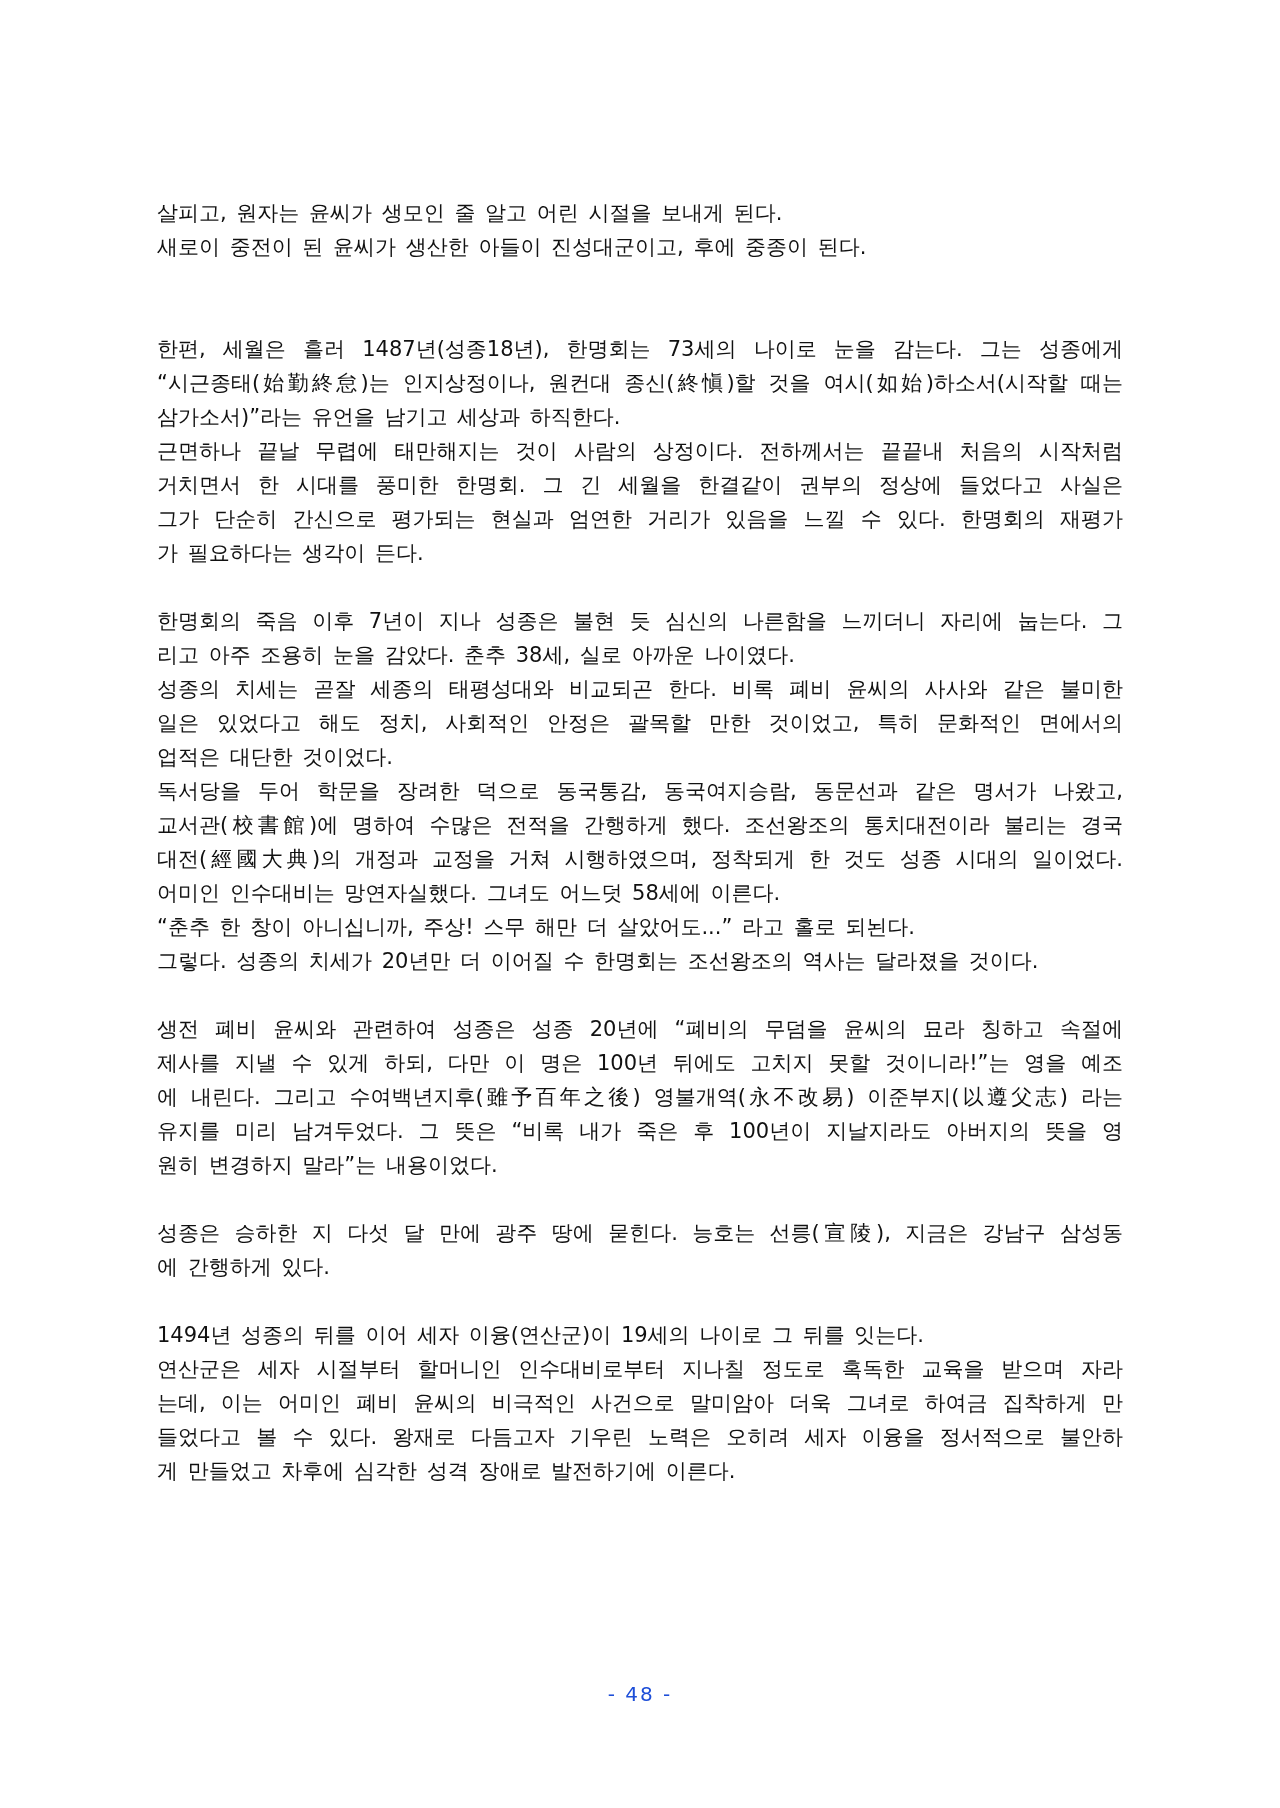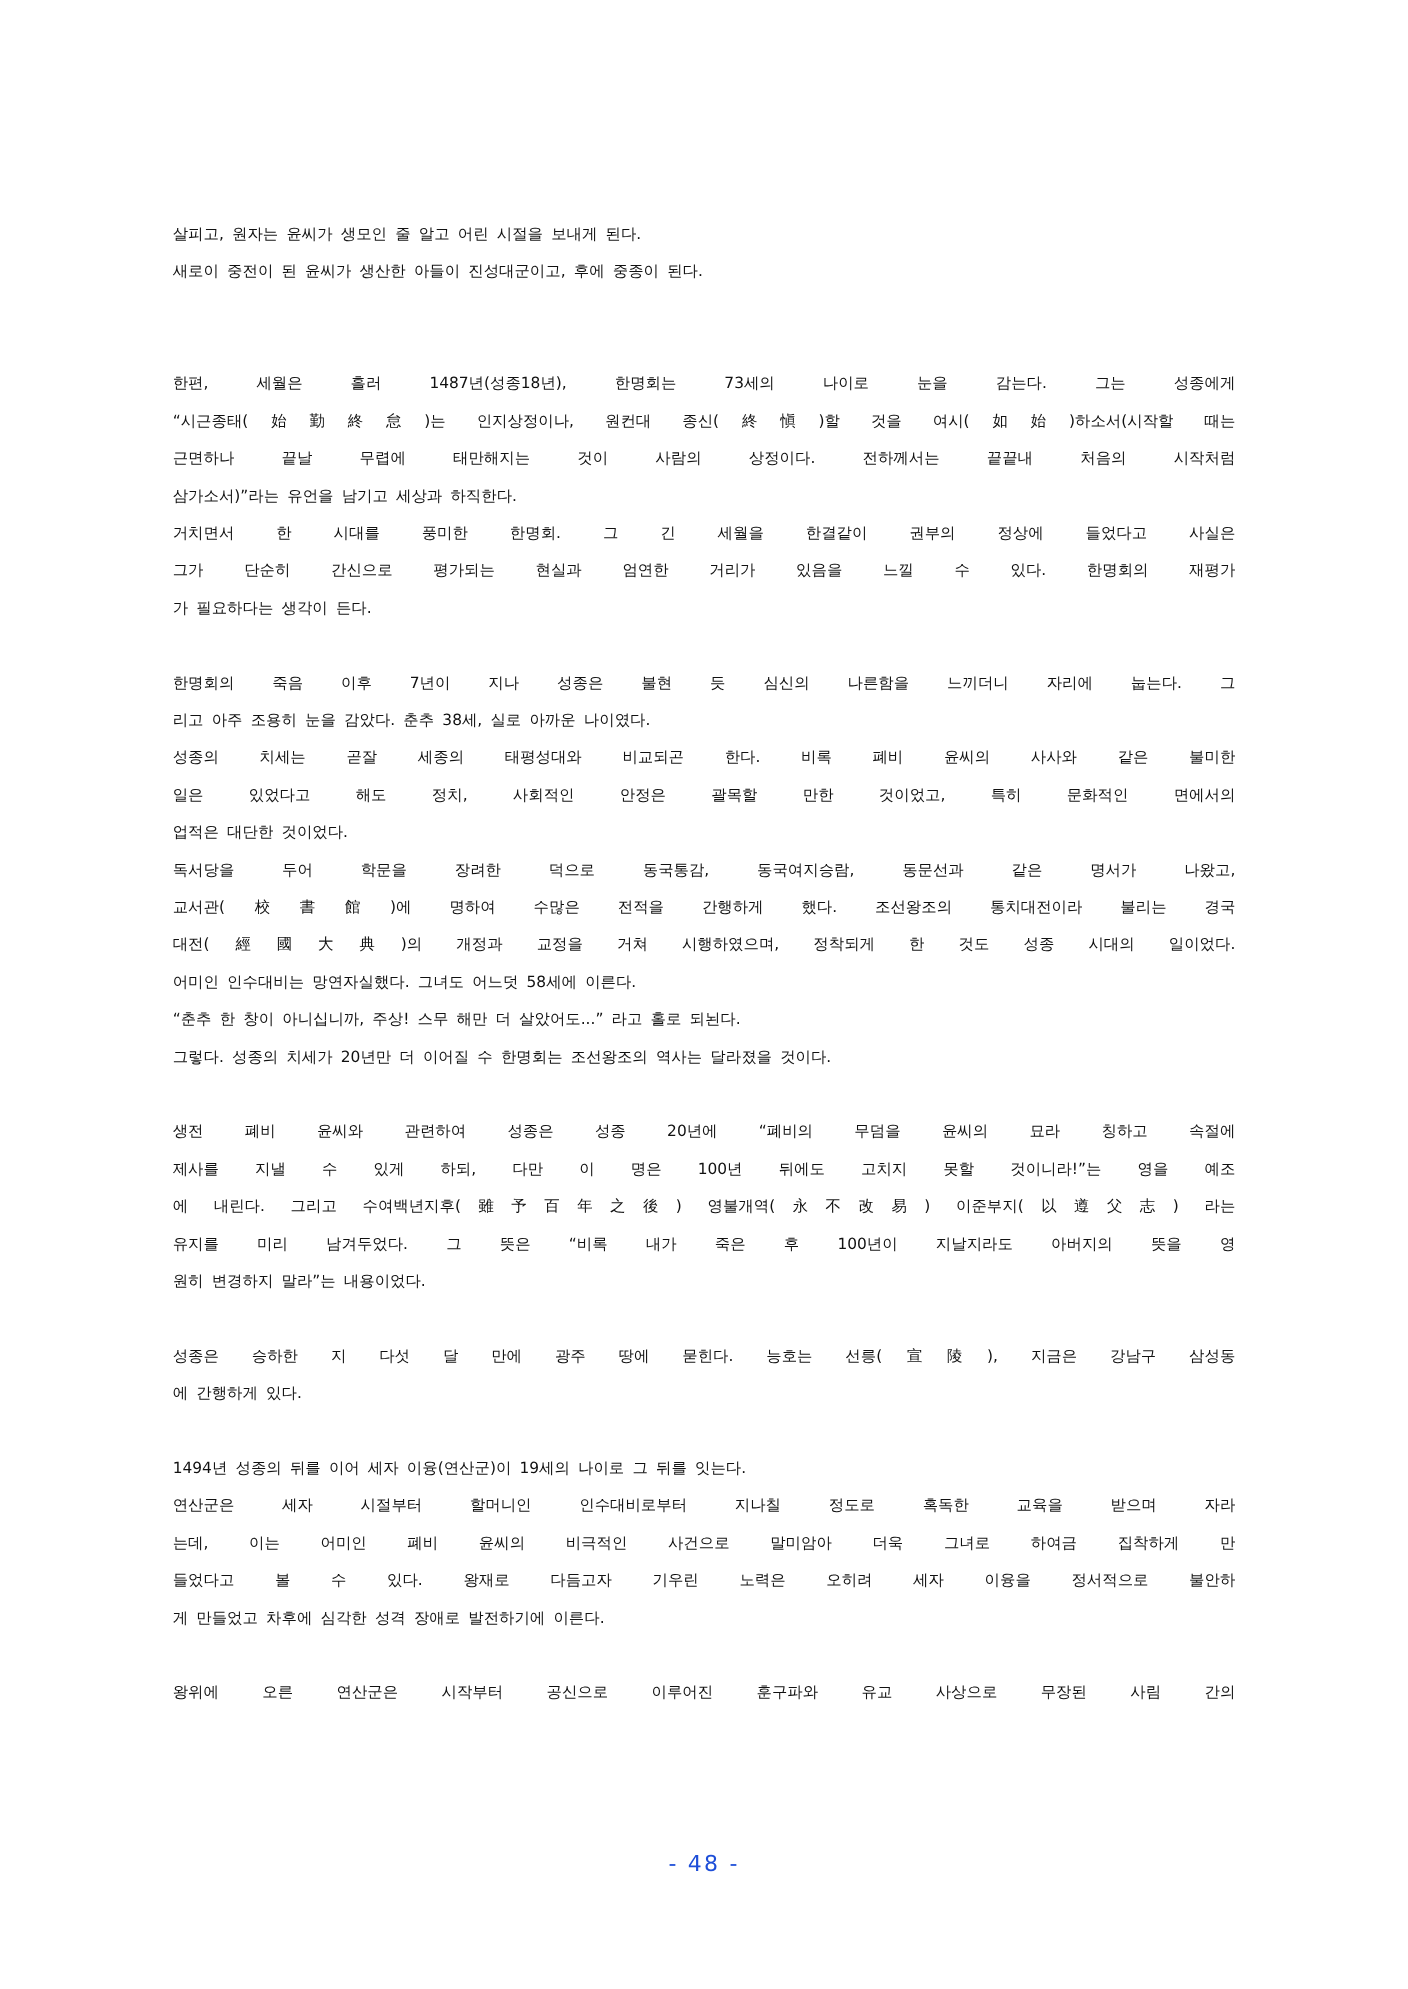--- a/index.html
+++ b/index.html
@@ -21,21 +21,21 @@
     top: 196px;
     width: 966px;
   }
   .block {
     margin: 0;
   }
   .block.gap1 { margin-bottom: 34px; }
   .block.gap2 { margin-bottom: 68px; }
   .block.gap0 { margin-bottom: 0; }
   .line {
-    font-size: 14px;
+    font-size: 21px;
     line-height: 34px;
     height: 34px;
     letter-spacing: 0px;
     word-spacing: 3px;
     white-space: normal;
     overflow: visible;
   }
   .line.just {
     text-align: justify;
     text-align-last: justify;
@@ -55,22 +55,22 @@
 <body>
 
 <div class="page-body">
     <div class="block gap2">
       <div class="line">살피고, 원자는 윤씨가 생모인 줄 알고 어린 시절을 보내게 된다.</div>
       <div class="line">새로이 중전이 된 윤씨가 생산한 아들이 진성대군이고, 후에 중종이 된다.</div>
     </div>
     <div class="block gap1">
       <div class="line just">한편, 세월은 흘러 1487년(성종18년), 한명회는 73세의 나이로 눈을 감는다. 그는 성종에게</div>
       <div class="line just">“시근종태(始勤終怠)는 인지상정이나, 원컨대 종신(終愼)할 것을 여시(如始)하소서(시작할 때는</div>
+      <div class="line">삼가소서)”라는 유언을 남기고 세상과 하직한다.</div>
       <div class="line just">근면하나 끝날 무렵에 태만해지는 것이 사람의 상정이다. 전하께서는 끝끝내 처음의 시작처럼</div>
-      <div class="line">삼가소서)”라는 유언을 남기고 세상과 하직한다.</div>
       <div class="line just">거치면서 한 시대를 풍미한 한명회. 그 긴 세월을 한결같이 권부의 정상에 들었다고 사실은</div>
       <div class="line just">그가 단순히 간신으로 평가되는 현실과 엄연한 거리가 있음을 느낄 수 있다. 한명회의 재평가</div>
       <div class="line">가 필요하다는 생각이 든다.</div>
     </div>
     <div class="block gap1">
       <div class="line just">한명회의 죽음 이후 7년이 지나 성종은 불현 듯 심신의 나른함을 느끼더니 자리에 눕는다. 그</div>
       <div class="line">리고 아주 조용히 눈을 감았다. 춘추 38세, 실로 아까운 나이였다.</div>
       <div class="line just">성종의 치세는 곧잘 세종의 태평성대와 비교되곤 한다. 비록 폐비 윤씨의 사사와 같은 불미한</div>
       <div class="line just">일은 있었다고 해도 정치, 사회적인 안정은 괄목할 만한 것이었고, 특히 문화적인 면에서의</div>
       <div class="line">업적은 대단한 것이었다.</div>
@@ -92,18 +92,15 @@
       <div class="line just">성종은 승하한 지 다섯 달 만에 광주 땅에 묻힌다. 능호는 선릉(宣陵), 지금은 강남구 삼성동</div>
       <div class="line">에 간행하게 있다.</div>
     </div>
     <div class="block gap1">
       <div class="line">1494년 성종의 뒤를 이어 세자 이융(연산군)이 19세의 나이로 그 뒤를 잇는다.</div>
       <div class="line just">연산군은 세자 시절부터 할머니인 인수대비로부터 지나칠 정도로 혹독한 교육을 받으며 자라</div>
       <div class="line just">는데, 이는 어미인 폐비 윤씨의 비극적인 사건으로 말미암아 더욱 그녀로 하여금 집착하게 만</div>
       <div class="line just">들었다고 볼 수 있다. 왕재로 다듬고자 기우린 노력은 오히려 세자 이융을 정서적으로 불안하</div>
       <div class="line">게 만들었고 차후에 심각한 성격 장애로 발전하기에 이른다.</div>
     </div>
-    <div class="block gap0">
-      <div class="line just">왕위에 오른 연산군은 시작부터 공신으로 이루어진 훈구파와 유교 사상으로 무장된 사림 간의</div>
-    </div>
   </div>
 
 <div class="page-footer">- 48 -</div>
 
 </body></html>

